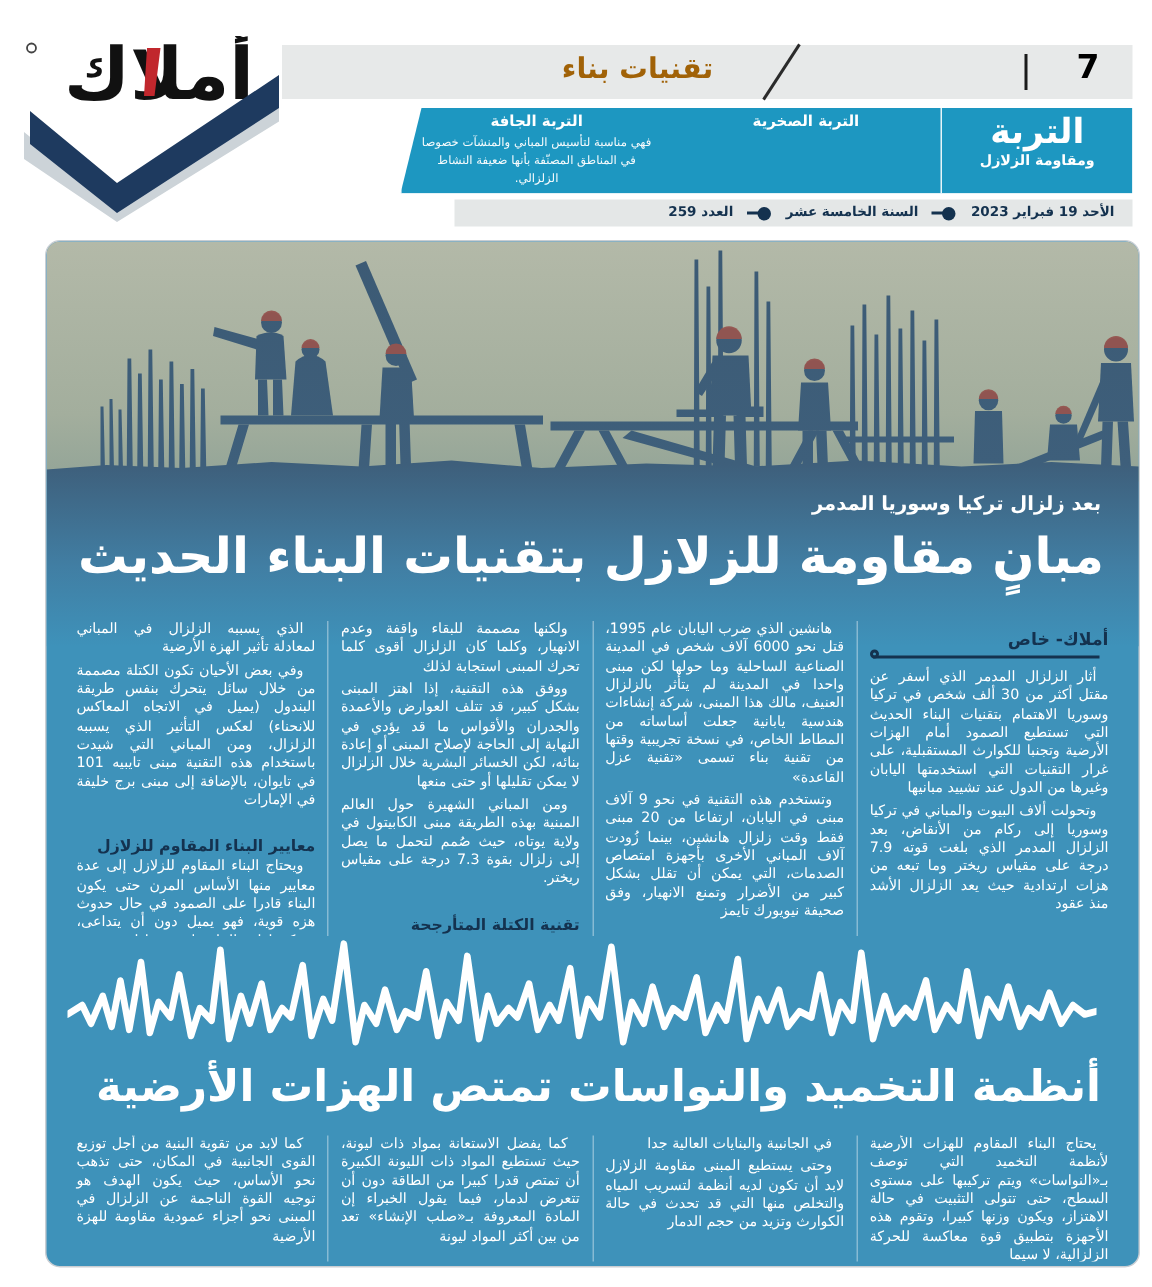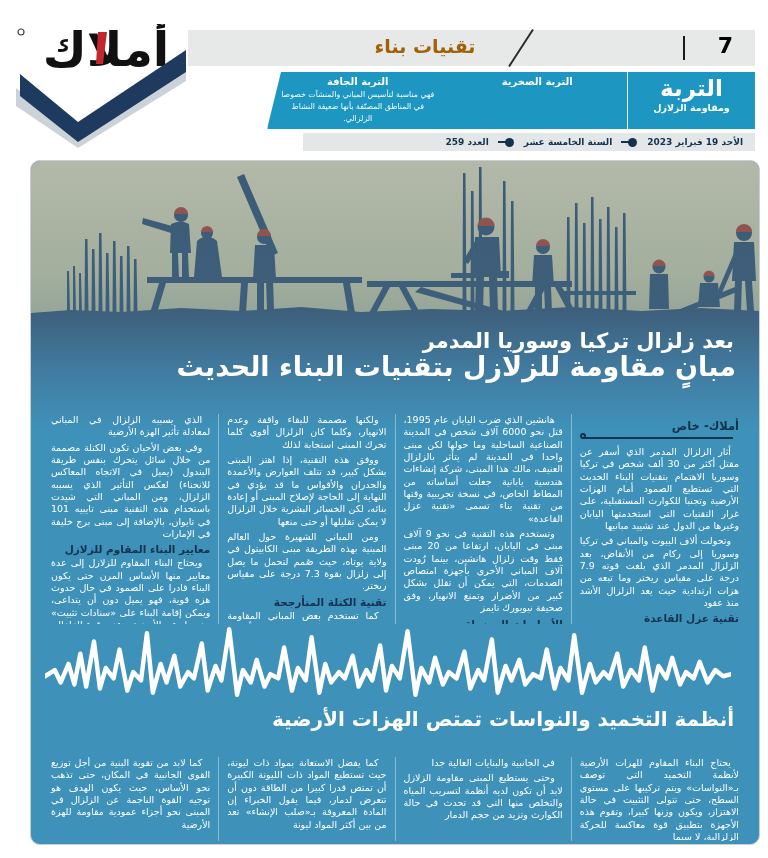--- a/index.html
+++ b/index.html
@@ -42,37 +42,37 @@
   }
   .dsep{position:relative;width:17px;height:9px;flex:none;}
   .dsep .ddot{position:absolute;right:1px;top:0;width:9px;height:9px;border-radius:50%;background:var(--c-navy,#14324f);}
   .dsep .dline{position:absolute;left:0;top:3.5px;width:11px;height:2px;background:var(--c-navy,#14324f);}
   
   .panel{
     position:absolute;top:160px;left:30px;width:730px;height:685px;
     background:var(--c-blue,#3e92ba);border:1px solid #c9ced3;border-radius:10px;overflow:hidden;
   }
   .hero{position:absolute;top:0;left:0;width:730px;height:270px;display:block;}
-  .kicker{position:absolute;top:168px;right:25px;font-size:21px;font-weight:bold;color:#fff;}
-  .headline{position:absolute;top:190px;right:23px;left:10px;text-align:right;font-size:27px;font-weight:bold;color:#fff;white-space:nowrap;line-height:1.2;}
+  .kicker{position:absolute;top:168px;right:25px;font-size:13px;font-weight:bold;color:#fff;}
+  .headline{position:absolute;top:190px;right:23px;left:10px;text-align:right;font-size:33px;font-weight:bold;color:#fff;white-space:nowrap;line-height:1.2;}
   
   .cols{position:absolute;left:12px;right:12px;display:flex;align-items:stretch;}
   .cols-top{top:253px;height:210px;}
   .cols-bottom{top:596px;height:84px;}
   .col{flex:1;padding:0 8px;overflow:hidden;min-width:0;}
   .col + .col{border-right:1px solid rgba(255,255,255,.38);}
   .bp{margin:0 0 3px;text-indent:8px;font-size:9.5px;line-height:1.3;text-align:justify;color:#fff;font-weight:500;}
-  .subhead{margin:3px 0 2px;font-size:10.5px;font-weight:bold;color:var(--c-navy,#14324f);}
+  .subhead{margin:18px 0 2px;font-size:10.5px;font-weight:bold;color:var(--c-navy,#14324f);}
   .byline{margin:5px 0 0;font-size:11.5px;font-weight:bold;color:var(--c-navy,#14324f);text-align:right;}
   .byline-rule{position:relative;height:2px;background:var(--c-navy,#14324f);margin:4px 6px 7px 2px;}
   .byline-marker{position:absolute;left:-2px;top:-4px;width:6px;height:6px;border:2.5px solid var(--c-navy,#14324f);border-radius:50%;background:transparent;}
   
   .wave{position:absolute;top:458px;left:14px;right:28px;height:92px;}
   .wave svg{width:100%;height:100%;display:block;}
-  .headline2{position:absolute;top:546px;right:25px;left:15px;text-align:right;font-size:20px;font-weight:bold;color:#fff;white-space:nowrap;}
+  .headline2{position:absolute;top:546px;right:25px;left:15px;text-align:right;font-size:29px;font-weight:bold;color:#fff;white-space:nowrap;}
 </style>
 </head>
 <body>
 
 <div class="section-bar">
   <div class="section-slash"></div>
   <div class="section-title">تقنيات بناء</div>
   <div class="pagenum-divider"></div>
   <div class="page-number">7</div>
 </div>

